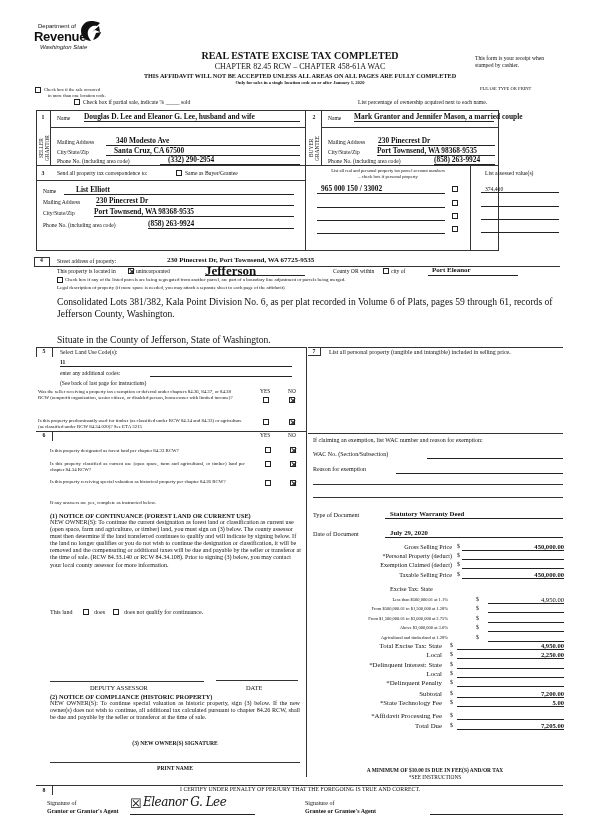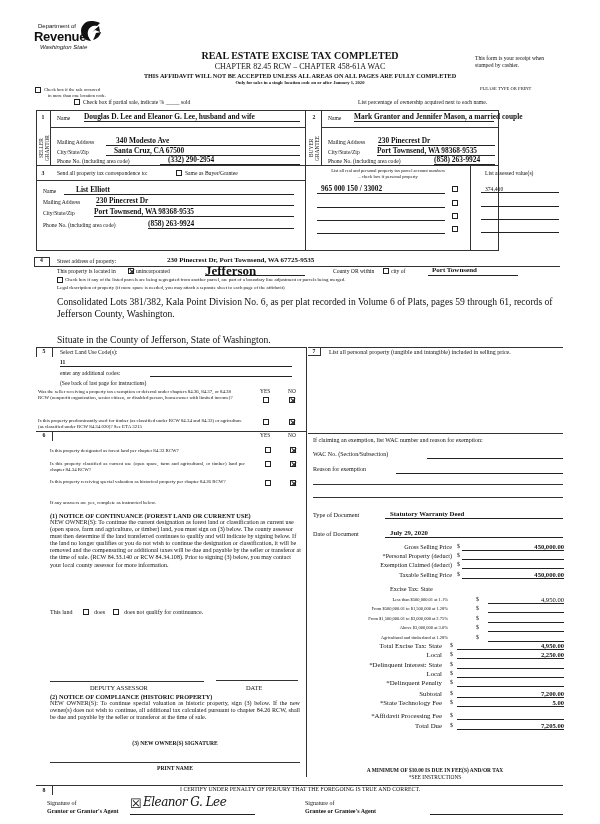--- a/index.html
+++ b/index.html
@@ -134,21 +134,21 @@
 <div class="hl" style="left:48px;top:266px;width:512px;"></div>
 <div class="abs t" style="left:57px;top:258px;">Street address of property:</div>
 <div class="abs v" style="left:167px;top:256px;font-size:7px;">230 Pinecrest Dr, Port Townsend, WA  67725-9535</div>
 <div class="abs t" style="left:57px;top:268px;">This property is located in</div>
 <div class="xbox" style="left:128px;top:268px;"></div>
 <div class="abs t" style="left:136px;top:268px;">unincorporated</div>
 <div class="abs v uline" style="left:205px;top:266px;width:100px;font-size:13px;">Jefferson</div>
 <div class="abs t" style="left:333px;top:268px;">County OR  within</div>
 <div class="box" style="left:383px;top:268px;"></div>
 <div class="abs t" style="left:391px;top:268px;">city of</div>
-<div class="abs v uline" style="left:428px;top:266px;width:90px;font-size:7px;padding-left:4px;box-sizing:border-box;">Port Townsend</div>
+<div class="abs v uline" style="left:428px;top:266px;width:90px;font-size:7px;padding-left:4px;box-sizing:border-box;">Port Eleanor</div>
 <div class="box" style="left:57px;top:277px;"></div>
 <div class="abs tiny" style="left:65px;top:277px;font-size:4.9px;">Check box if any of the listed parcels are being segregated from another parcel, are part of a boundary line adjustment or parcels being merged.</div>
 <div class="abs tiny" style="left:57px;top:285px;font-size:4.9px;">Legal description of property (if more space is needed, you may attach a separate sheet to each page of the affidavit)</div>
 <div class="abs legal" style="left:57px;top:296px;width:500px;">Consolidated Lots 381/382, Kala Point Division No. 6, as per plat recorded in Volume 6 of Plats, pages 59 through 61, records of Jefferson County, Washington.</div>
 <div class="abs legal" style="left:57px;top:334px;width:500px;white-space:nowrap;">Situate in the County of Jefferson, State of Washington.</div>
 
 <div class="hl" style="left:36px;top:347px;width:270px;"></div>
 <div class="hl" style="left:308px;top:347px;width:255px;"></div>
 <div class="vl" style="left:306px;top:347px;height:430px;"></div>
 <div class="vl" style="left:36px;top:347px;height:10px;"></div>

